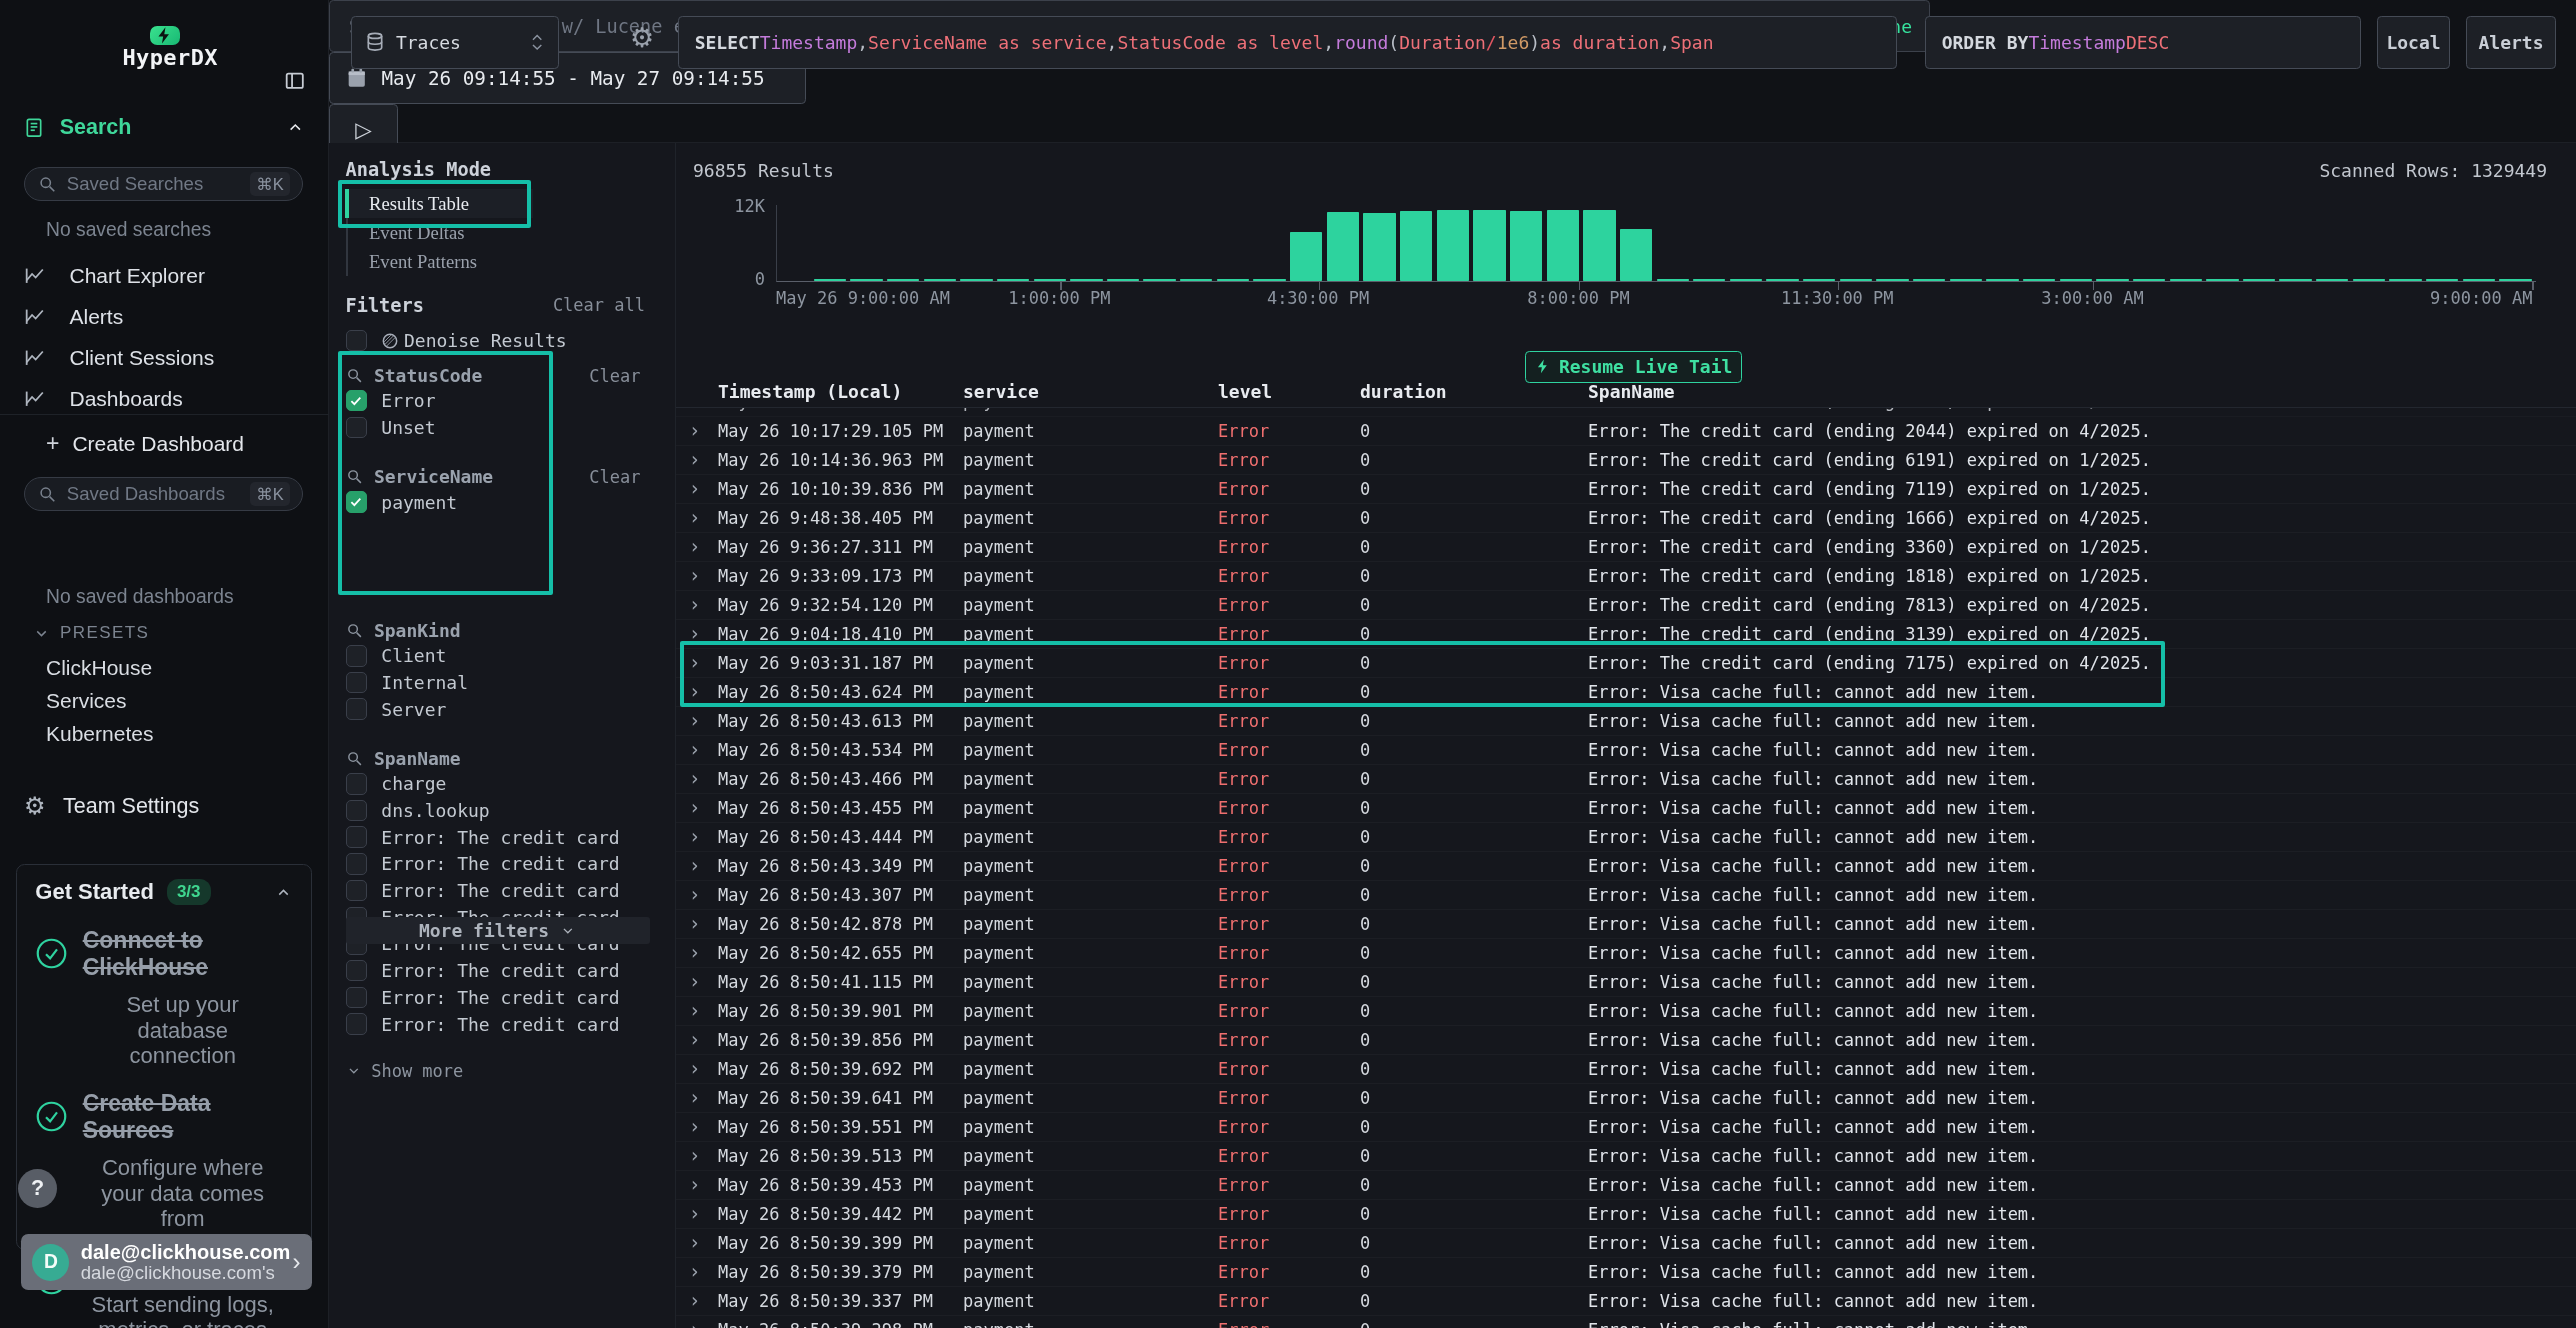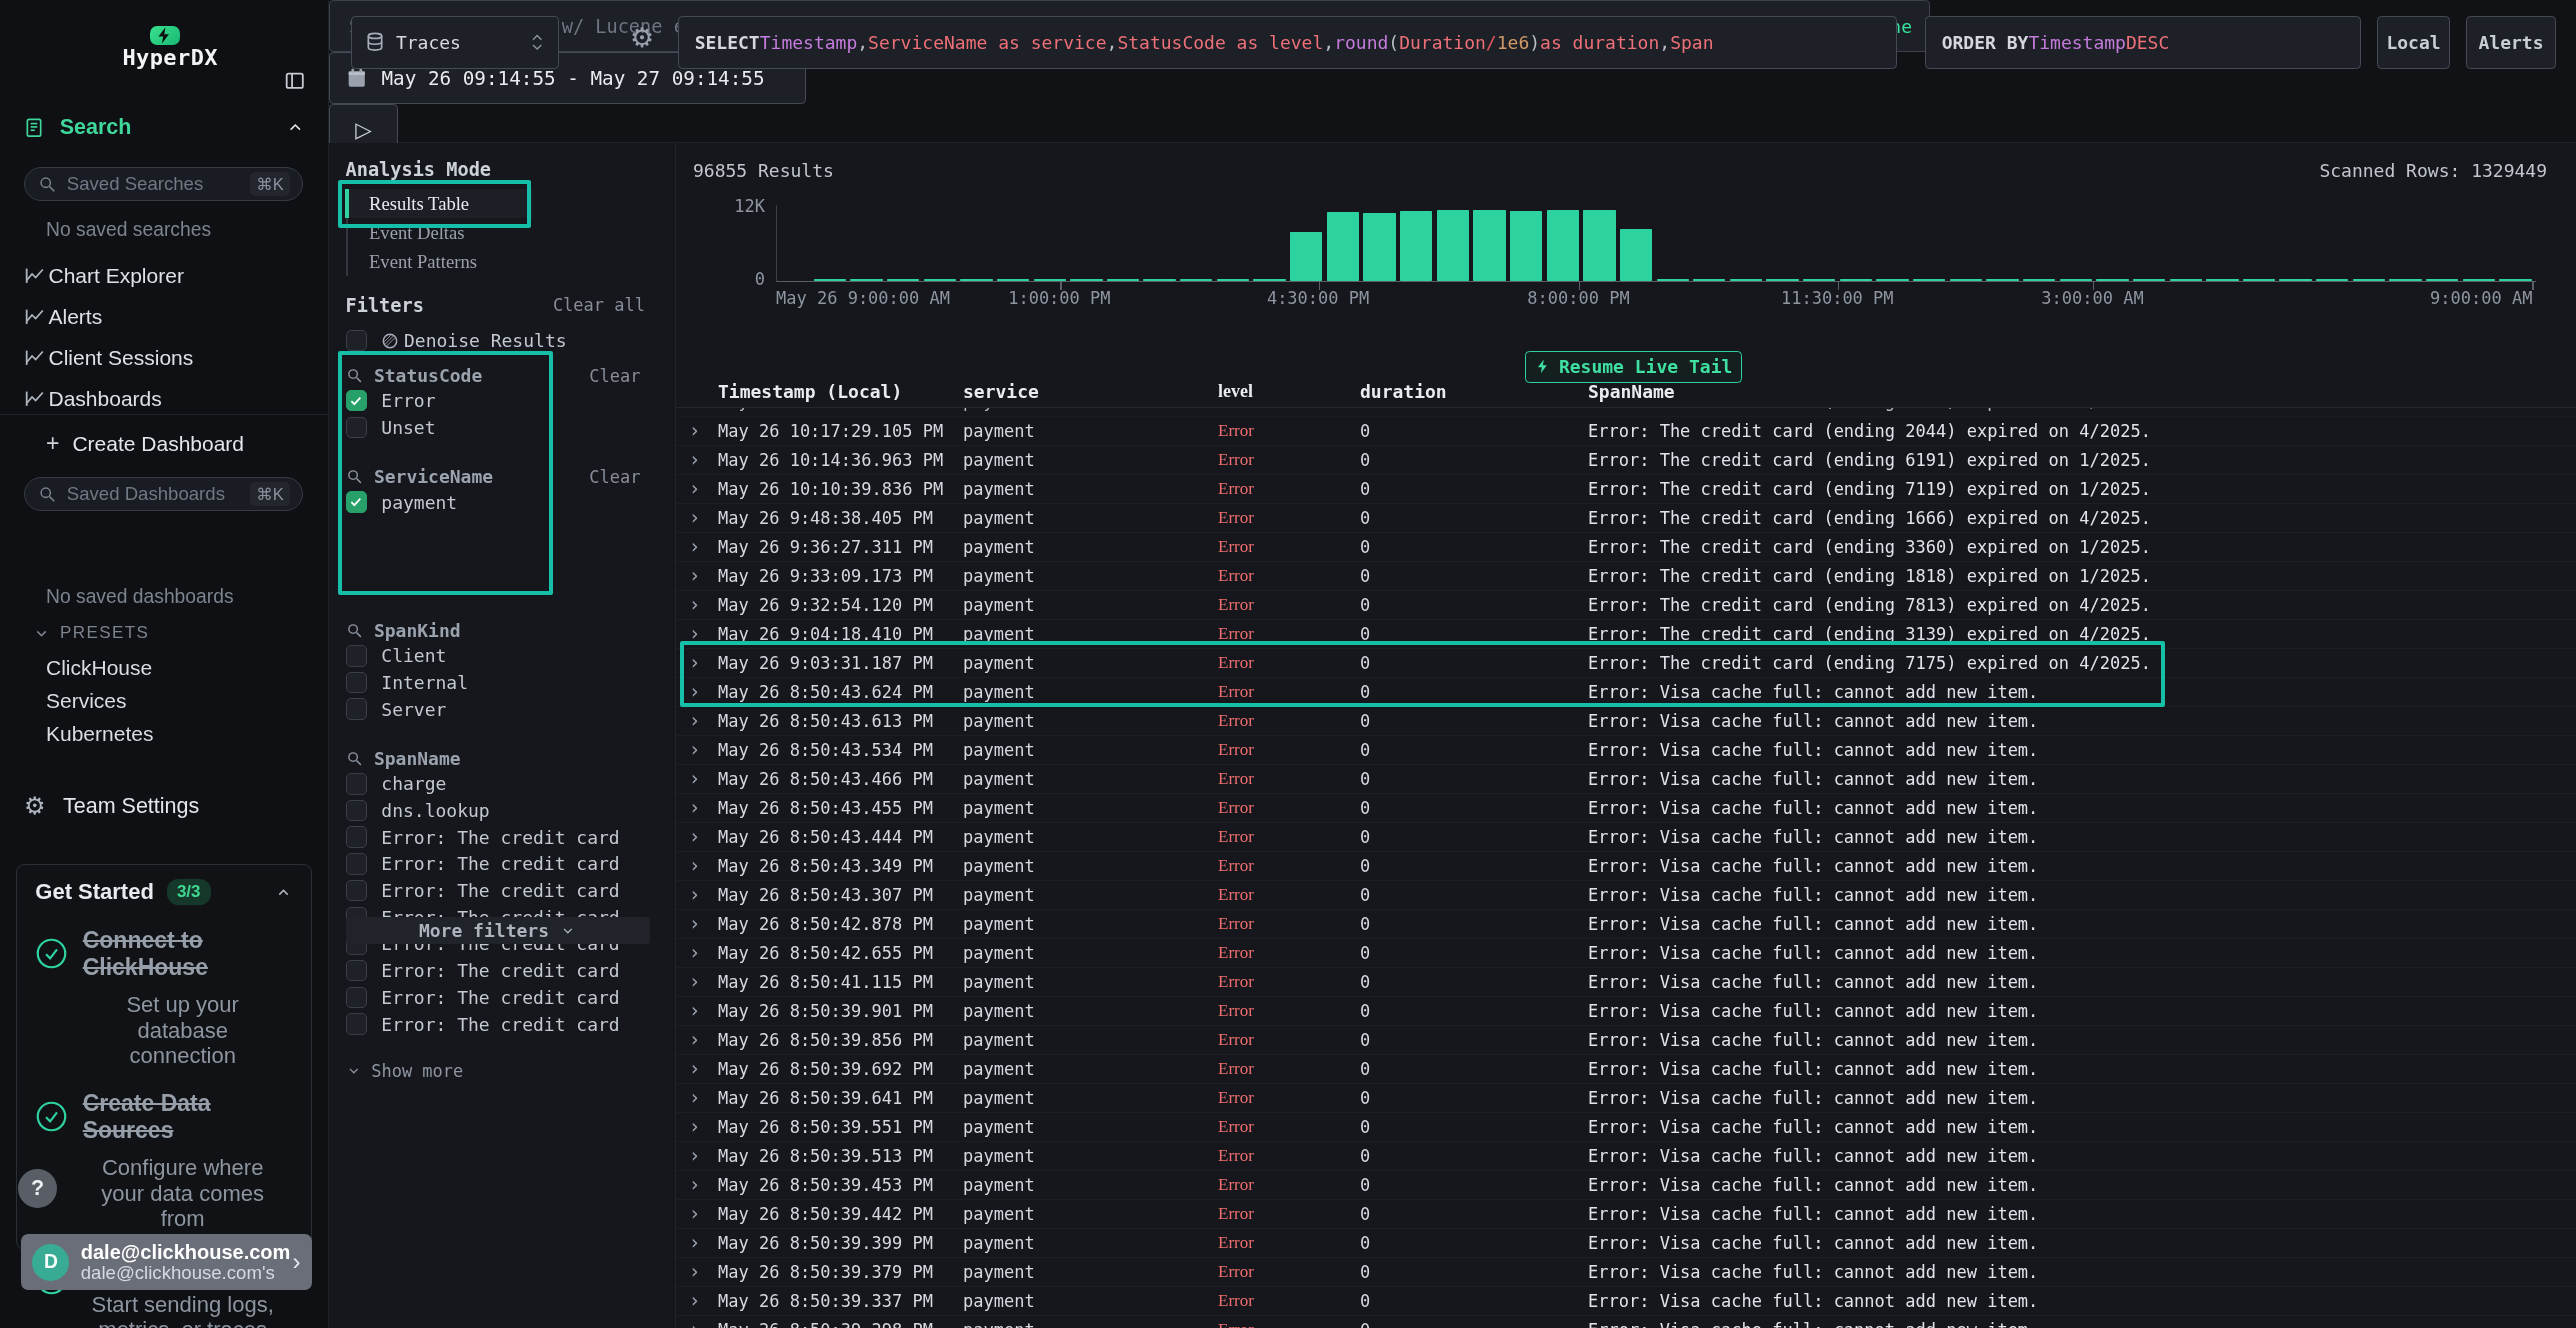--- a/index.html
+++ b/index.html
@@ -24,21 +24,21 @@
         font-family:"Liberation Sans",sans-serif;}
   .pill input::placeholder{color:#707885;}
   .pill .kbd{font-size:16.5px;color:#8b93a0;background:#23262d;border-radius:5px;padding:2.1px 6.4px;}
   .pill .mag{color:#79818d;display:flex;margin-right:8.6px;}
   .sb-pill1{top:167px;} .sb-pill2{top:477px;}
   .sb-dim{color:#7c8490;font-size:19.3px;padding-left:46px;display:flex;align-items:center;}
   .sb-nosearch{top:218px;height:23px;} .sb-nodash{top:585px;height:23px;}
   .sb-nav{top:255px;}
   .nav-item{height:41px;display:flex;align-items:center;padding:0 24px;color:#dde1e7;font-size:21px;}
   .nav-item .ic{width:21.5px;display:flex;color:#aeb5bf;}
-  .nav-item .t{margin-left:3px;}
+  .nav-item .t{margin-left:24px;}
   .nav-item .chev{margin-left:auto;color:#aeb5bf;}
   .sb-div{top:414px;height:0.7px;background:#1e2228;}
   .sb-create{top:428px;height:31.5px;display:flex;align-items:center;padding-left:46px;color:#e3e6eb;font-size:21px;}
   .sb-create .plus{color:#cfd4db;margin-right:13px;font-size:23px;}
   .sb-presets-h{top:620px;height:26px;display:flex;align-items:center;padding-left:33px;color:#7c8490;
                 font-size:17px;letter-spacing:1.4px;}
   .sb-presets-h .chev{margin-right:10px;display:flex;color:#7c8490;}
   .sb-preset{height:33px;display:flex;align-items:center;padding-left:46px;color:#d9dde3;font-size:21px;}
   .sb-preset-list{top:651px;}
   .sb-team{top:789px;height:34px;display:flex;align-items:center;padding:0 24px;color:#e3e6eb;font-size:21.5px;}
@@ -136,21 +136,21 @@
   .plot .bar{position:absolute;bottom:0;background:#2dd39e;border-radius:0.7px;}
   .ylab{width:57px;text-align:right;font-size:17px;color:#8d95a0;}
   .y12{left:32px;top:53px;} .y0{left:32px;top:126px;}
   .xaxis{left:100px;top:145px;width:1760px;height:24px;}
   .xaxis .xt{position:absolute;top:0;font-size:17px;color:#8d95a0;white-space:nowrap;}
   .plot .tickmark{position:absolute;bottom:-8.6px;width:1.4px;height:7.2px;background:#5a5f6a;}
   .live-btn{left:849px;top:208px;width:217px;height:31.5px;border:1.4px solid #2fd3a0;border-radius:4.3px;background:rgba(20,40,34,.55);
             display:flex;align-items:center;justify-content:center;color:#3fe0a2;font-size:18px;font-weight:bold;gap:8.6px;z-index:6;}
   .thead{left:0;top:233px;width:1900px;height:31.5px;background:#15171d;z-index:5;display:flex;align-items:center;
          font-size:18px;font-weight:bold;color:#e8ebf0;border-bottom:0.7px solid #23272f;}
-  .c0{flex:0 0 42px;} .c1{flex:0 0 245px;} .c2{flex:0 0 255px;} .c3{flex:0 0 142px;font-family:Liberation Serif, serif;} .c4{flex:0 0 228px;} .c5{flex:1;min-width:0;}
+  .c0{flex:0 0 42px;} .c1{flex:0 0 245px;} .c2{flex:0 0 255px;} .c3{flex:0 0 142px;} .c4{flex:0 0 228px;} .c5{flex:1;min-width:0;}
   .hcell{position:relative;}
   .rows{left:0;top:265px;width:1900px;height:920px;overflow:hidden;}
   .trow{display:flex;align-items:center;height:29px;font-size:17px;color:#d5d9df;border-bottom:0.7px solid rgba(255,255,255,.03);}
   .trow.clipped{height:8.6px;overflow:hidden;align-items:flex-start;opacity:.8;}
   .trow.clipped > *{margin-top:-17px;}
   .trow .chev{flex:0 0 42px;padding-left:13px;color:#9aa1ac;font-size:18.6px;}
   .trow .lvl{color:#ef6f6f;}
   .trow .spn{white-space:nowrap;overflow:hidden;color:#e0e4ea;}
 
   

